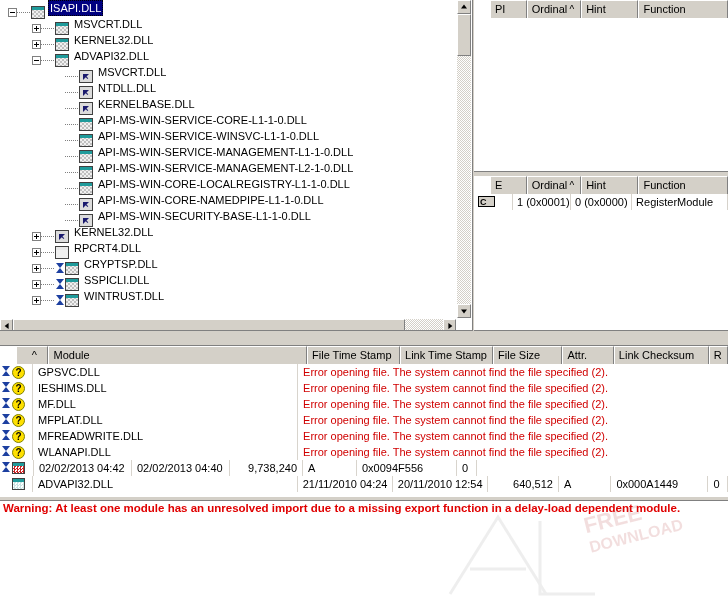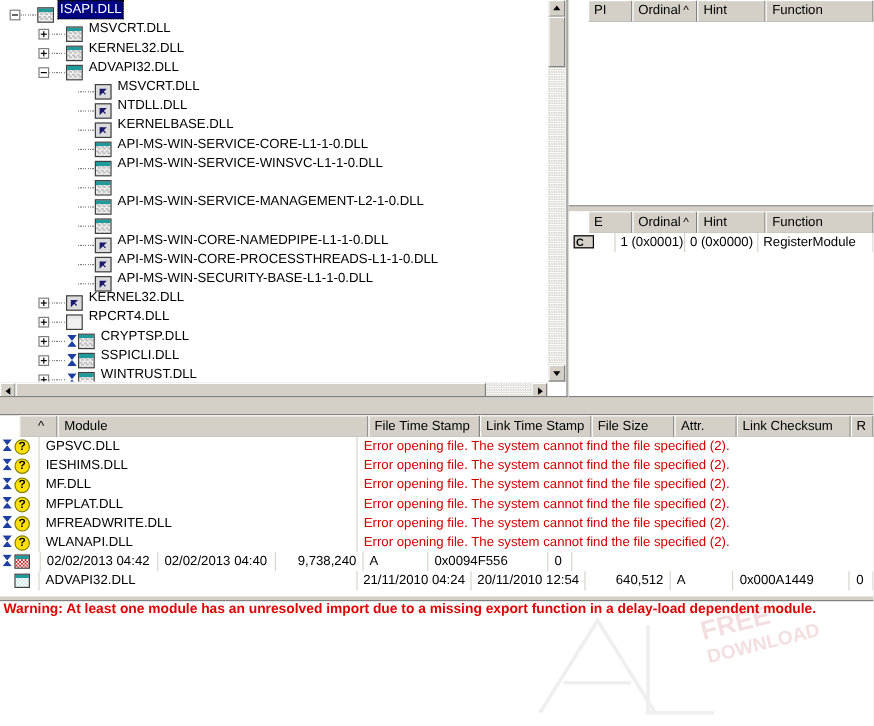--- a/index.html
+++ b/index.html
@@ -381,25 +381,24 @@
       <div id="tree-nodes">
           <div class="tnode sel"><span style="display: inline-block; width: 8px; height: 16px;"></span><span class="plus"></span><span class="dots"></span><span class="mico ileft"></span><span class="lbl">ISAPI.DLL</span></div>
           <div class="tnode"><span style="display: inline-block; width: 32px; height: 16px;"></span><span class="plus p"></span><span class="dots"></span><span class="mico ileft"></span><span class="lbl">MSVCRT.DLL</span></div>
           <div class="tnode"><span style="display: inline-block; width: 32px; height: 16px;"></span><span class="plus p"></span><span class="dots"></span><span class="mico ileft"></span><span class="lbl">KERNEL32.DLL</span></div>
           <div class="tnode"><span style="display: inline-block; width: 32px; height: 16px;"></span><span class="plus"></span><span class="dots"></span><span class="mico ileft"></span><span class="lbl">ADVAPI32.DLL</span></div>
           <div class="tnode"><span style="display: inline-block; width: 56px; height: 16px;"></span><span class="spacer9"></span><span class="dots"></span><span class="aico ileft"></span><span class="lbl">MSVCRT.DLL</span></div>
           <div class="tnode"><span style="display: inline-block; width: 56px; height: 16px;"></span><span class="spacer9"></span><span class="dots"></span><span class="aico ileft"></span><span class="lbl">NTDLL.DLL</span></div>
           <div class="tnode"><span style="display: inline-block; width: 56px; height: 16px;"></span><span class="spacer9"></span><span class="dots"></span><span class="aico ileft"></span><span class="lbl">KERNELBASE.DLL</span></div>
           <div class="tnode"><span style="display: inline-block; width: 56px; height: 16px;"></span><span class="spacer9"></span><span class="dots"></span><span class="mico ileft"></span><span class="lbl">API-MS-WIN-SERVICE-CORE-L1-1-0.DLL</span></div>
           <div class="tnode"><span style="display: inline-block; width: 56px; height: 16px;"></span><span class="spacer9"></span><span class="dots"></span><span class="mico ileft"></span><span class="lbl">API-MS-WIN-SERVICE-WINSVC-L1-1-0.DLL</span></div>
-          <div class="tnode"><span style="display: inline-block; width: 56px; height: 16px;"></span><span class="spacer9"></span><span class="dots"></span><span class="mico ileft"></span></div>
+          <div class="tnode"><span style="display: inline-block; width: 56px; height: 16px;"></span><span class="spacer9"></span><span class="dots"></span><span class="mico ileft"></span><span class="lbl">API-MS-WIN-SERVICE-MANAGEMENT-L1-1-0.DLL</span></div>
           <div class="tnode"><span style="display: inline-block; width: 56px; height: 16px;"></span><span class="spacer9"></span><span class="dots"></span><span class="mico ileft"></span><span class="lbl">API-MS-WIN-SERVICE-MANAGEMENT-L2-1-0.DLL</span></div>
-          <div class="tnode"><span style="display: inline-block; width: 56px; height: 16px;"></span><span class="spacer9"></span><span class="dots"></span><span class="mico ileft"></span></div>
+          <div class="tnode"><span style="display: inline-block; width: 56px; height: 16px;"></span><span class="spacer9"></span><span class="dots"></span><span class="mico ileft"></span><span class="lbl">API-MS-WIN-CORE-LOCALREGISTRY-L1-1-0.DLL</span></div>
           <div class="tnode"><span style="display: inline-block; width: 56px; height: 16px;"></span><span class="spacer9"></span><span class="dots"></span><span class="aico ileft"></span><span class="lbl">API-MS-WIN-CORE-NAMEDPIPE-L1-1-0.DLL</span></div>
-          <div class="tnode"><span style="display: inline-block; width: 56px; height: 16px;"></span><span class="spacer9"></span><span class="dots"></span><span class="aico ileft"></span><span class="lbl">API-MS-WIN-CORE-PROCESSTHREADS-L1-1-0.DLL</span></div>
           <div class="tnode"><span style="display: inline-block; width: 56px; height: 16px;"></span><span class="spacer9"></span><span class="dots"></span><span class="aico ileft"></span><span class="lbl">API-MS-WIN-SECURITY-BASE-L1-1-0.DLL</span></div>
           <div class="tnode"><span style="display: inline-block; width: 32px; height: 16px;"></span><span class="plus p"></span><span class="dots"></span><span class="aico ileft"></span><span class="lbl">KERNEL32.DLL</span></div>
           <div class="tnode"><span style="display: inline-block; width: 32px; height: 16px;"></span><span class="plus p"></span><span class="dots"></span><span class="mico plainwhite ileft"></span><span class="lbl">RPCRT4.DLL</span></div>
           <div class="tnode"><span style="display: inline-block; width: 32px; height: 16px;"></span><span class="plus p"></span><span class="dots"></span><span class="hg"></span><span class="mico ileft"></span><span class="lbl">CRYPTSP.DLL</span></div>
           <div class="tnode"><span style="display: inline-block; width: 32px; height: 16px;"></span><span class="plus p"></span><span class="dots"></span><span class="hg"></span><span class="mico ileft"></span><span class="lbl">SSPICLI.DLL</span></div>
           <div class="tnode"><span style="display: inline-block; width: 32px; height: 16px;"></span><span class="plus p"></span><span class="dots"></span><span class="hg"></span><span class="mico ileft"></span><span class="lbl">WINTRUST.DLL</span></div>
         </div>
     </div>
 
     <div id="tree-vscroll">

